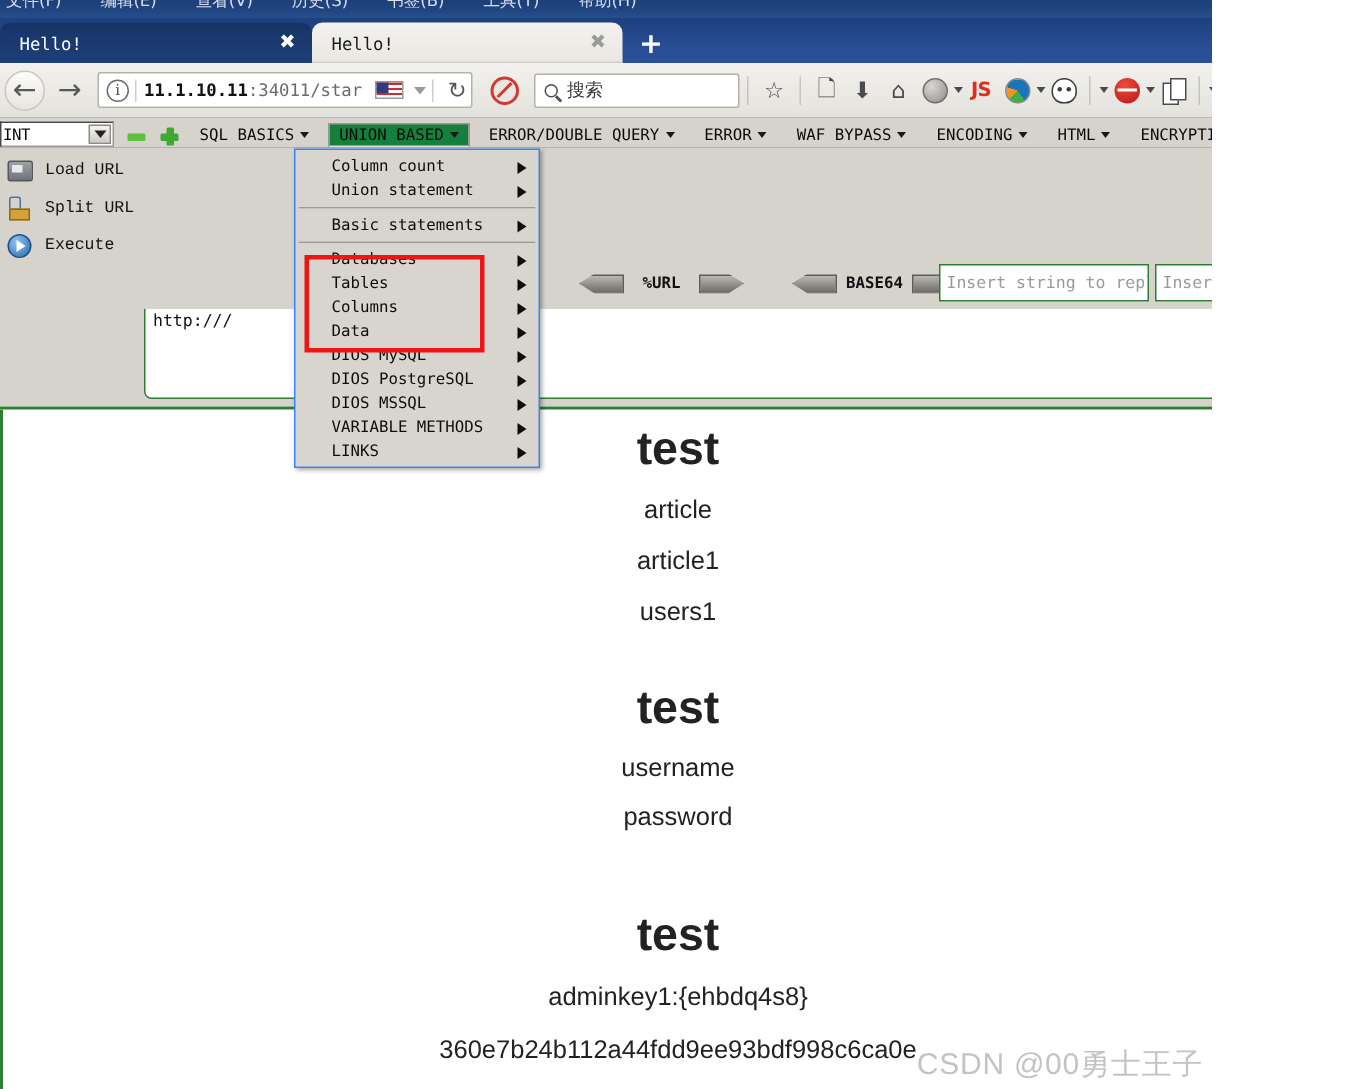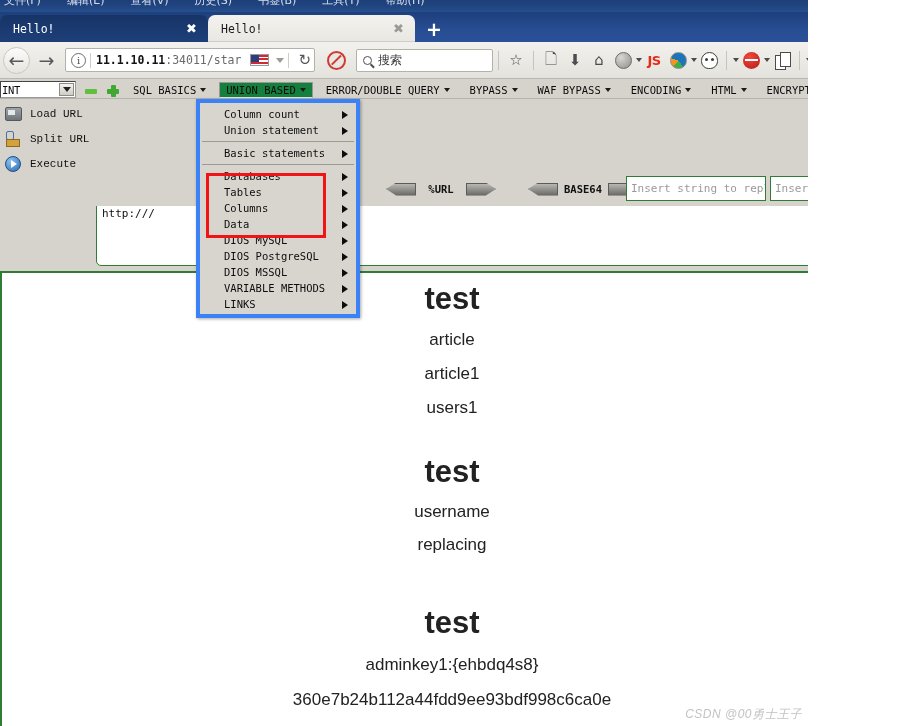--- a/index.html
+++ b/index.html
@@ -376,21 +376,21 @@
   #b1 { position: absolute; left: 0; top: 9px; }
   #b1 p { margin-top: 14px; }
   #b2 { position: absolute; left: 0; top: 182px; }
   #b2 p { margin-top: 13px; }
   #b3 { position: absolute; left: 0; top: 333px; }
   #b3 p { margin-top: 15px; text-align: center; }
 
   
   .dropdown {
     position: absolute; left: 196px; top: 99px; width: 164px;
-    background: #d8d5ce; border: 4px solid #3b82f6;
+    background: #d8d5ce; border: 1px solid #3b82f6;
     box-shadow: 1px 1px 3px rgba(0,0,0,.35);
     font-family: "DejaVu Sans Mono", monospace; font-size: 10.5px; color: #0c0c0c;
     padding: 3px 0 2px 0;
     z-index: 50;
   }
   .dd-item {
     height: 16px; display: flex; align-items: center;
     padding-left: 24px; padding-right: 6px; cursor: pointer; position: relative;
   }
   .dd-item .sub-arrow {
@@ -400,22 +400,22 @@
   }
   .dd-sep { height: 1px; margin: 3px 2px; background: #ffffff; border-top: 1px solid #9d9a95; }
   .redbox {
     position: absolute; left: 6px; top: 70px; width: 120px; height: 65px;
     border: 3px solid #f01414; pointer-events: none; z-index: 60;
   }
 
   
   .watermark {
     position: absolute; right: 6px; bottom: 3px;
-    font-family: "Liberation Sans", sans-serif; font-size: 12px;
-    color: #c3c3c3; letter-spacing: .5px; z-index: 40; font-style: italic;
+    font-family: "Liberation Sans", sans-serif; font-size: 20px;
+    color: #c3c3c3; letter-spacing: .5px; z-index: 40;
   }
 </style>
 </head>
 <body>
 
 <div id="app">
 
   <div class="osmenu">
     <div class="osmenu-items">
       <span>文件(F)</span>
@@ -515,21 +515,21 @@
     </div>
     <div class="hm-item open">
       <span>UNION BASED</span>
         <i class="mcaret"></i>
     </div>
     <div class="hm-item">
       <span>ERROR/DOUBLE QUERY</span>
         <i class="mcaret"></i>
     </div>
     <div class="hm-item">
-      <span>BYPASS</span>
+      <span>ERROR</span>
         <i class="mcaret"></i>
     </div>
     <div class="hm-item">
       <span>WAF BYPASS</span>
         <i class="mcaret"></i>
     </div>
     <div class="hm-item">
       <span>ENCODING</span>
         <i class="mcaret"></i>
     </div>
@@ -603,21 +603,21 @@
     <div class="block" id="b1">
       <h1>test</h1>
       <p>article</p>
       <p>article1</p>
       <p>users1</p>
     </div>
 
     <div class="block" id="b2">
       <h1>test</h1>
       <p>username</p>
-      <p>replacing</p>
+      <p>password</p>
     </div>
 
     <div class="block" id="b3">
       <h1>test</h1>
       <p>adminkey1:{ehbdq4s8}</p>
       <p>360e7b24b112a44fdd9ee93bdf998c6ca0e</p>
       <p>test098f6bcd4621d373cade4e832627b4f6</p>
     </div>
   </div>
 

